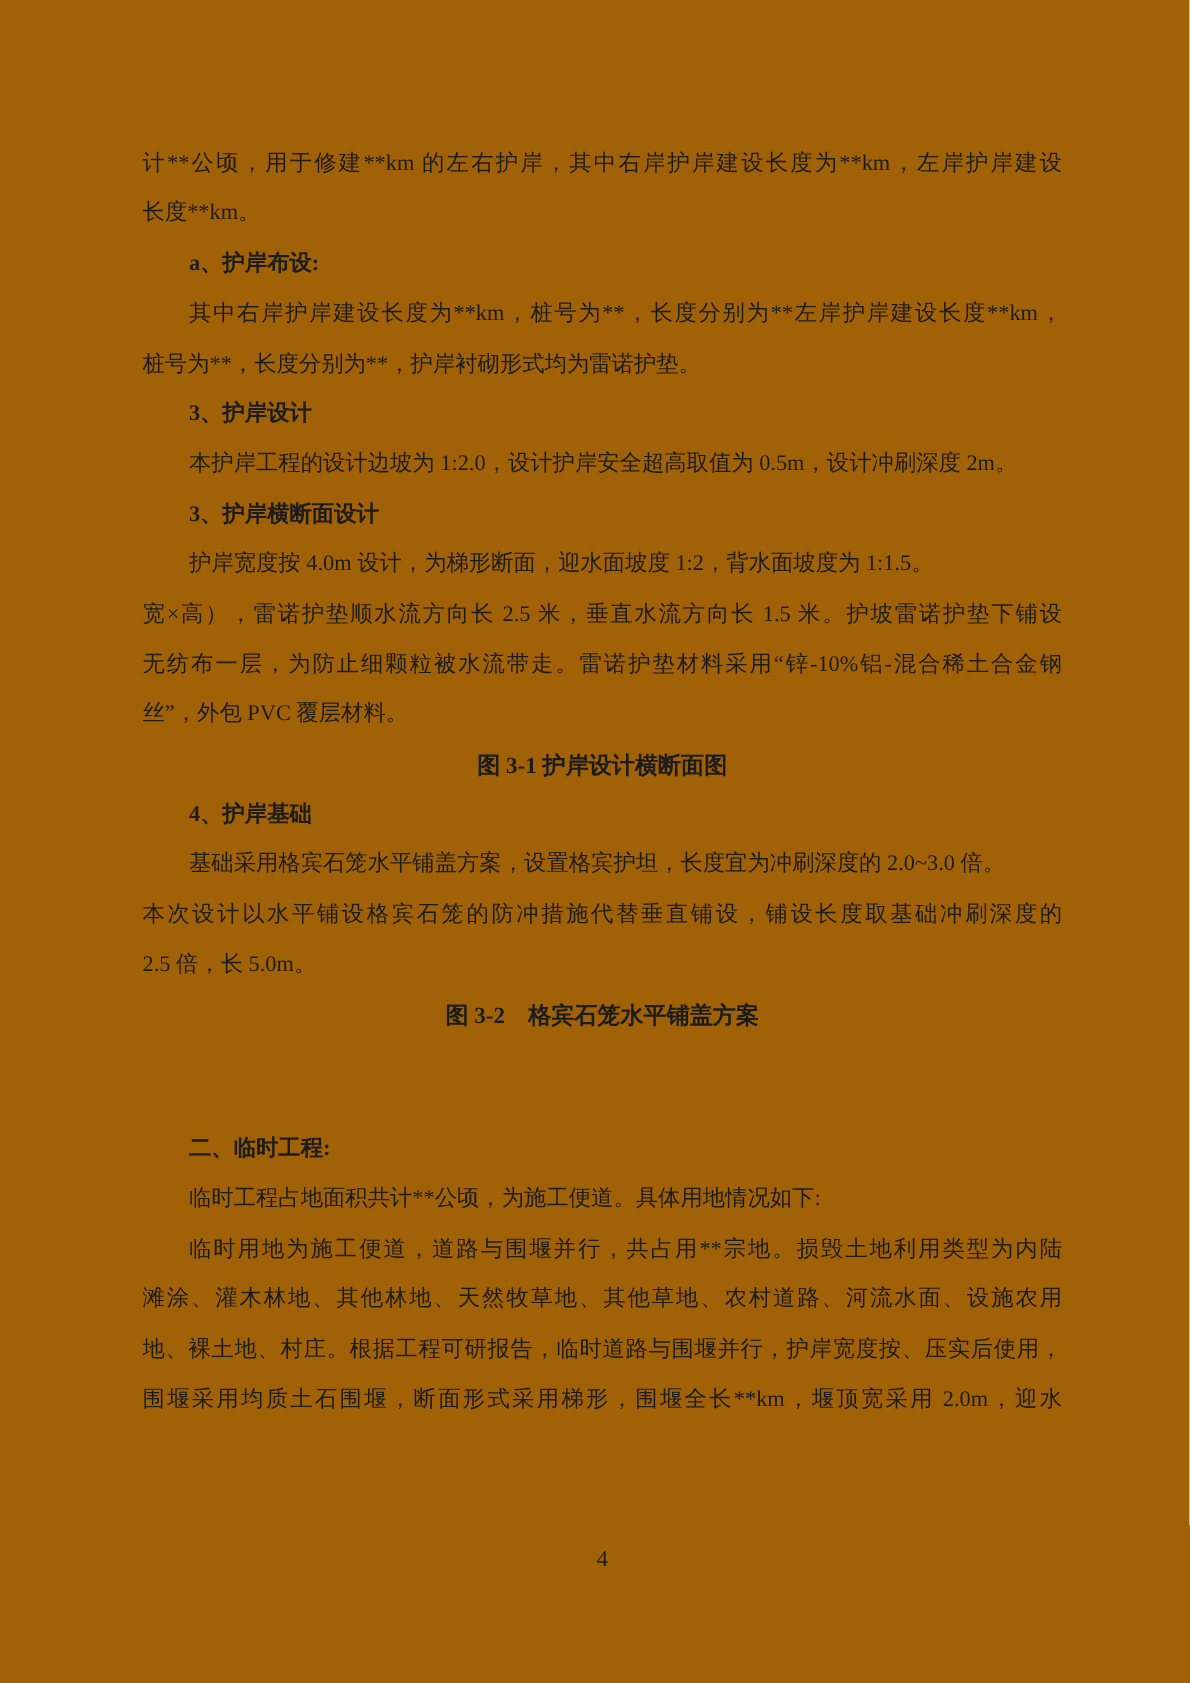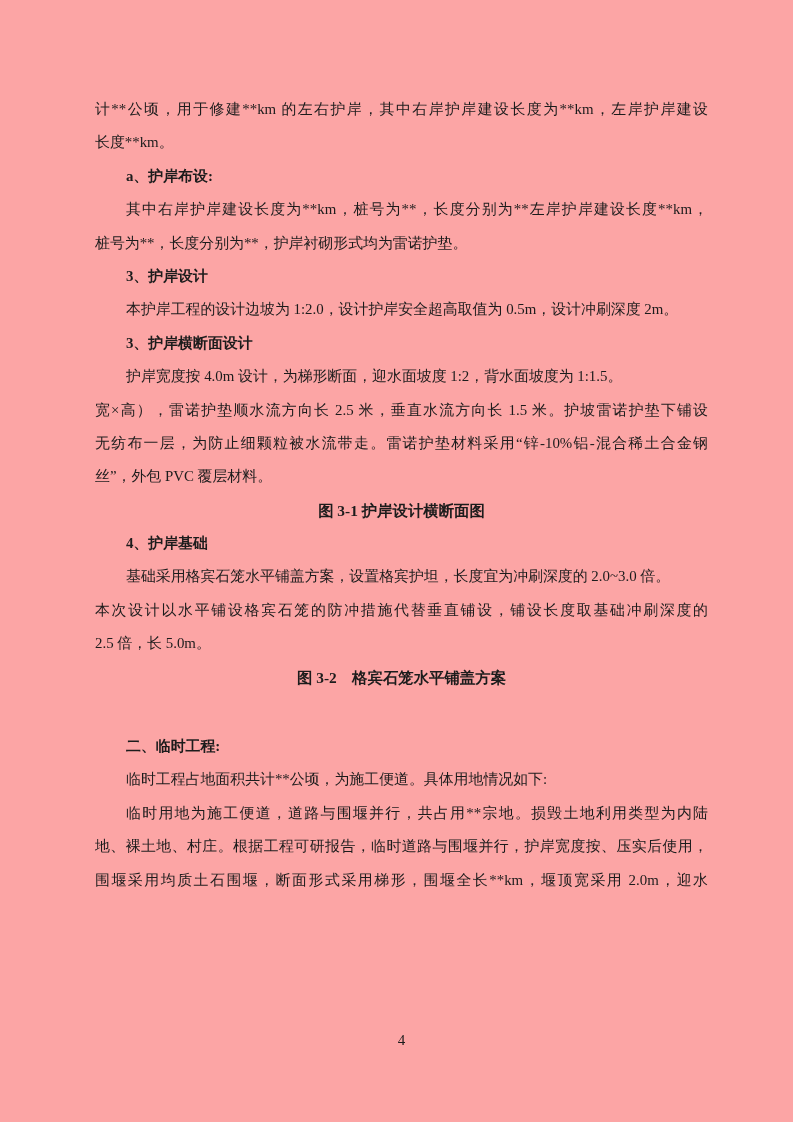--- a/index.html
+++ b/index.html
@@ -4,21 +4,21 @@
 <style>
   html, body {
     margin: 0;
     padding: 0;
     background: #ffffff;
   }
   .page {
     position: relative;
     width: 793px;
     height: 1122px;
-    background: #fca5a5;
+    background: #a16207;
     font-family: "Liberation Serif", "DejaVu Serif", serif;
     color: #1c1c1c;
     overflow: hidden;
   }
   .content {
     position: absolute;
     left: 95px;
     top: 93px;
     width: 613px;
   }
@@ -37,21 +37,21 @@
   .ind { text-indent: 31px; }
   .hd  { font-weight: bold; }
   .cap {
     text-align: center;
     text-align-last: center;
     font-weight: bold;
     font-size: 15.4px;
   }
   .g30 { }
   .g32 { }
-  .g36 { margin-top: 36px; }
+  .g36 { margin-top: 56px; }
   .pagenum {
     position: absolute;
     top: 1031px;
     left: 95px;
     width: 613px;
     text-align: center;
     font-size: 15px;
     line-height: 18px;
   }
 </style>
@@ -74,18 +74,19 @@
     <div class="ln">丝”，外包 PVC 覆层材料。</div>
     <div class="ln cap g30">图 3-1 护岸设计横断面图</div>
     <div class="ln hd ind">4、护岸基础</div>
     <div class="ln ind">基础采用格宾石笼水平铺盖方案，设置格宾护坦，长度宜为冲刷深度的 2.0~3.0 倍。</div>
     <div class="ln fill">本次设计以水平铺设格宾石笼的防冲措施代替垂直铺设，铺设长度取基础冲刷深度的</div>
     <div class="ln">2.5 倍，长 5.0m。</div>
     <div class="ln cap g32">图 3-2　格宾石笼水平铺盖方案</div>
     <div class="ln hd ind g36">二、临时工程:</div>
     <div class="ln ind">临时工程占地面积共计**公顷，为施工便道。具体用地情况如下:</div>
     <div class="ln fill ind">临时用地为施工便道，道路与围堰并行，共占用**宗地。损毁土地利用类型为内陆</div>
+    <div class="ln fill">滩涂、灌木林地、其他林地、天然牧草地、其他草地、农村道路、河流水面、设施农用</div>
     <div class="ln fill">地、裸土地、村庄。根据工程可研报告，临时道路与围堰并行，护岸宽度按、压实后使用，</div>
     <div class="ln fill">围堰采用均质土石围堰，断面形式采用梯形，围堰全长**km，堰顶宽采用 2.0m，迎水</div>
   </div>
 
   <div class="pagenum">4</div>
 </div>
 
 </body></html>

